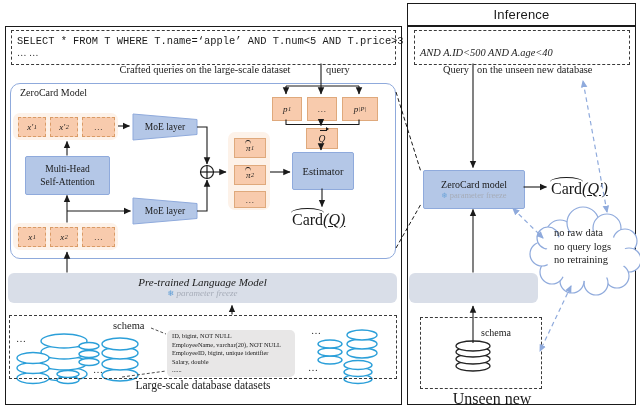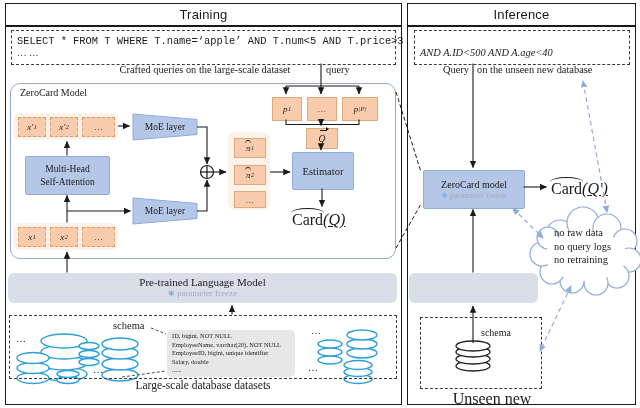--- a/index.html
+++ b/index.html
@@ -16,21 +16,21 @@
   .bluebox{background:#B4C7E7;border:1px solid #8FAADC;border-radius:2px;z-index:2;
            display:flex;align-items:center;justify-content:center;text-align:center;}
   .container-blue{border:1.3px solid #8FAADC;border-radius:10px;background:transparent;z-index:2;}
   .tokwrap{background:#FDF2E9;border-radius:7px;z-index:2;}
   .obox{position:absolute;background:#F8CBAD;display:flex;align-items:center;justify-content:center;
         font-size:9px;z-index:2;}
   .obox.tok{border:1px dashed #D99B66;}
   .obox.sol{border:1px solid #DFA97C;}
   .obox i{font-style:italic;}
   .obox sub{font-size:6.3px;font-style:italic;line-height:1;margin-left:.5px;}
-  .graybar{background:#D9DEE8;border-radius:6px;z-index:2;}
+  .graybar{background:#D9DEE8;border-radius:6px;z-index:2;font-style:italic;}
   .schemacard{background:#E8E7E7;border-radius:5px;padding:2px 5px;font-size:6.4px;line-height:8.6px;z-index:2;}
   .freeze{color:#A6ACB8;}
   .flake{color:#5B9BD5;font-family:"DejaVu Sans",sans-serif;}
   .hat{position:relative;display:inline-block;}
   .hat::before{content:"";position:absolute;left:-1px;right:-1px;top:-3px;height:4px;
                border-top:1.1px solid #1a1a1a;border-radius:50% 50% 0 0/100% 100% 0 0;}
   .vec{position:relative;display:inline-block;font-style:italic;}
   .vec::before{content:"";position:absolute;top:-4px;left:1px;width:7px;border-top:1px solid #1a1a1a;}
   .vec::after{content:"";position:absolute;top:-6.4px;left:7px;width:0;height:0;
               border-left:3.2px solid #1a1a1a;border-top:2.4px solid transparent;border-bottom:2.4px solid transparent;}
@@ -39,21 +39,20 @@
   svg.lay{position:absolute;left:0;top:0;pointer-events:none;}
   .under{z-index:1;} .over{z-index:3;}
   .lbl{z-index:2;white-space:nowrap;}
   .cloudtxt{z-index:2;font-size:10.5px;line-height:13.5px;}
 </style>
 </head>
 <body>
 
 <div class="stage">
 
-  <div class="abs hdr" style="left:5px;top:3px;width:395px;height:21px;"><span>Training</span></div>
   <div class="abs panel" style="left:5px;top:26px;width:395px;height:377px;"></div>
   <div class="abs hdr" style="left:407px;top:3px;width:227px;height:21px;"><span>Inference</span></div>
   <div class="abs panel" style="left:407px;top:26px;width:227px;height:377px;"></div>
 
   <svg class="lay under" width="640" height="408">
 
     <g>
       <path d="M133,114 L197,119.5 L197,134.5 L133,140 Z" fill="#B4C7E7" stroke="#8FAADC" stroke-width="1"></path>
     </g>
     <g>

